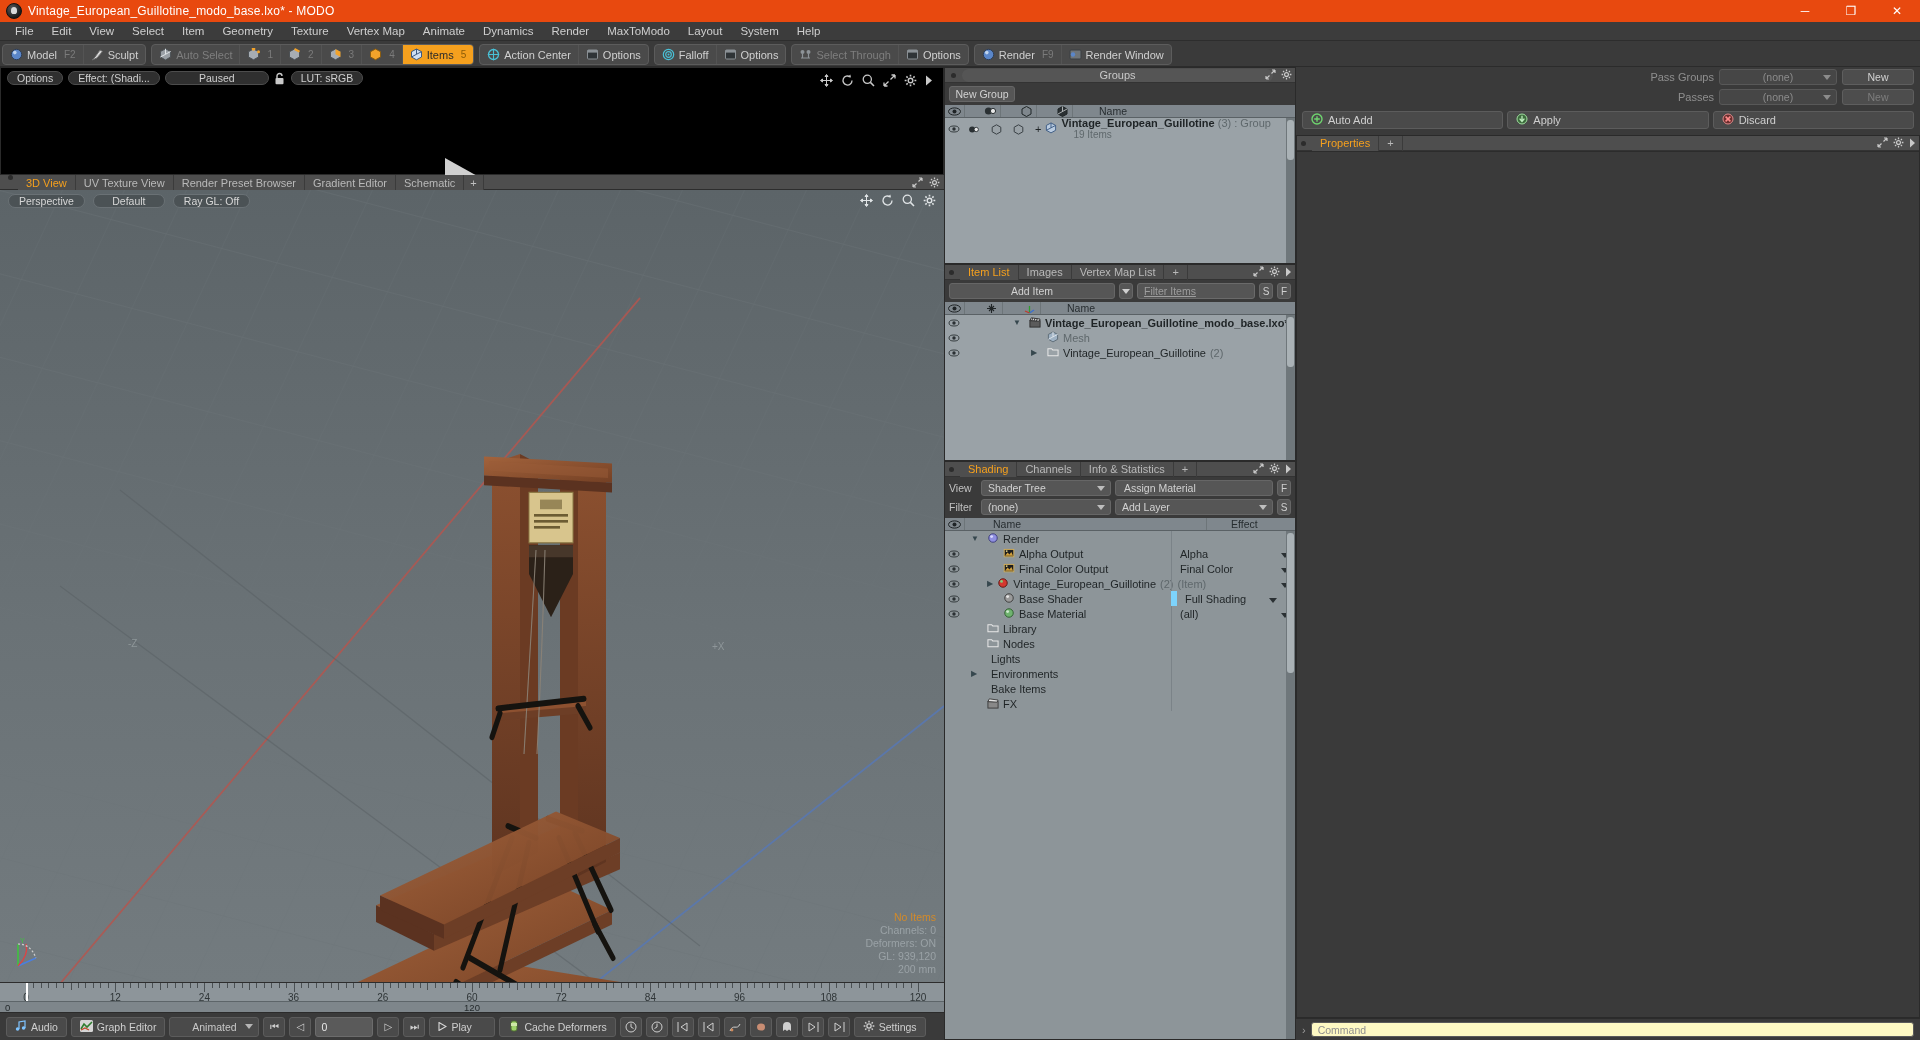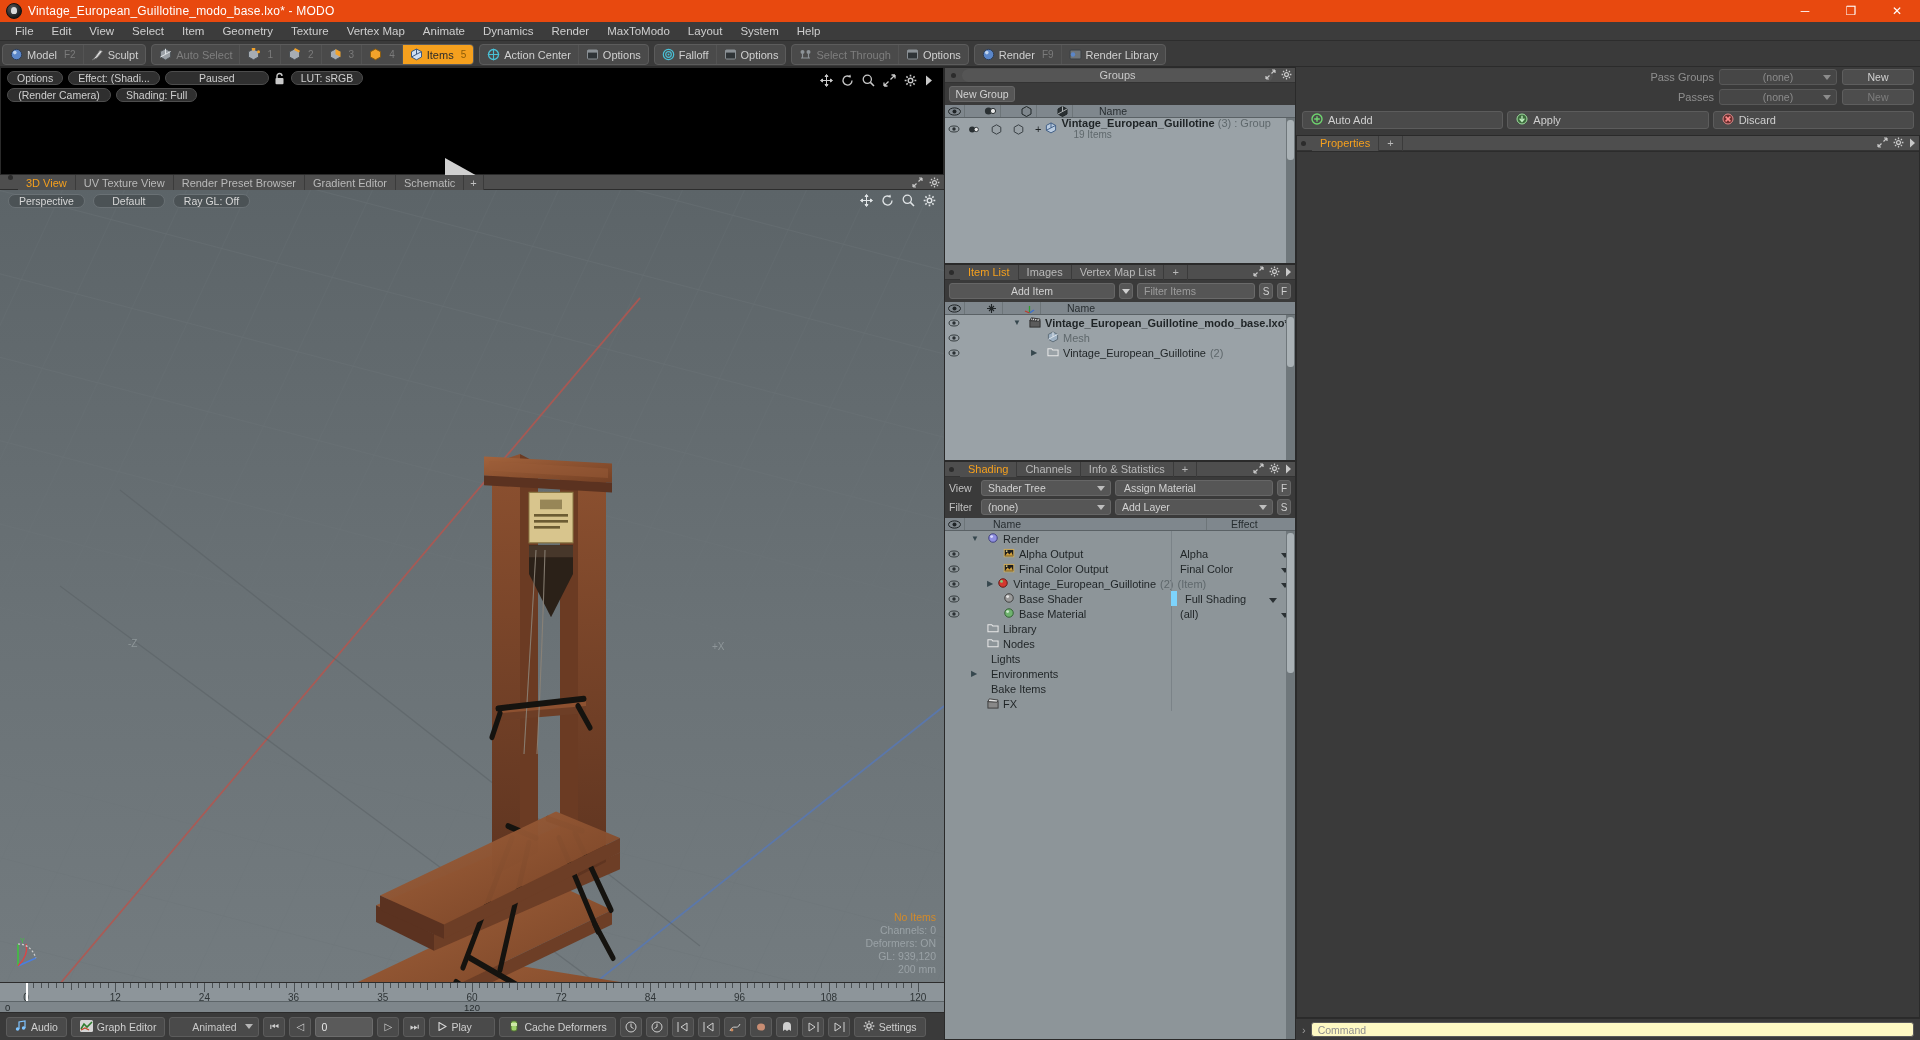--- a/index.html
+++ b/index.html
@@ -178,21 +178,21 @@
   .btn-flat{
     height:16px; background:#565656; border:1px solid #666; border-radius:3px;
     display:flex;align-items:center;justify-content:center; font-size:10.5px; color:#d2d2d2;
     padding:0 8px; white-space:nowrap;
   }
   .btn-flat.lbl{ justify-content:flex-start; }
   .drop{ position:relative; height:16px; background:#565656;border:1px solid #666;border-radius:3px;display:flex;align-items:center;padding:0 16px 0 6px;font-size:10.5px;color:#d2d2d2; }
   .drop .car{ position:absolute; right:5px; border-left:4px solid transparent;border-right:4px solid transparent;border-top:5px solid #bdbdbd; }
   .inp{
     height:16px;background:#555;border:1px solid #6a6a6a;border-radius:3px;
-    display:flex;align-items:center;padding:0 6px;font-size:10.5px;color:#9d9d9d;
+    display:flex;align-items:center;padding:0 6px;font-size:10.5px;color:#9d9d9d;text-decoration:underline;
   }
   .mini-btn{ width:14px;height:16px;background:#565656;border:1px solid #666;border-radius:3px;display:flex;align-items:center;justify-content:center;font-size:10px;color:#cfcfcf; }
 
   .col-hdr{
     height:13px; background:#7f878d; display:flex; align-items:center;
     font-size:10.5px; color:#272d30; border-bottom:1px solid #5a6165;gap:16px;
   }
   .col-hdr .cell{ display:flex;align-items:center;justify-content:center;height:100%;border-right:1px solid #6d7579; }
   .col-hdr .namecell{ flex:1 1 auto; justify-content:flex-start; padding-left:10px; border-right:none; }
 
@@ -385,45 +385,41 @@
               <circle cx="4.8" cy="4.6" r="1.8" fill="#cfe0f5" opacity=".85"></circle>
             </svg></span>
           <span>Render</span>
           <span class="hk">F9</span>
         </div>
         <div class="tb-btn">
           <span class="ico"><svg width="13" height="13" viewBox="0 0 13 13">
               <rect x="1" y="2" width="11" height="9" rx="1" fill="#6f7579" stroke="#3a3f42"></rect>
               <circle cx="4" cy="6.5" r="2.2" fill="#5a86c9"></circle>
             </svg></span>
-          <span>Render Library</span>
+          <span>Render Window</span>
         </div>
       </div>
     </div>
 
   <div class="body">
 
     <div class="leftcol">
 
       <div class="render-pane">
         <div class="rp-row">
           <div class="pill">Options</div>
           <div class="pill">Effect: (Shadi...</div>
           <div class="pill wide">Paused</div>
           <div class="lock-ico">
             <svg width="11" height="13" viewBox="0 0 11 13">
                 <path d="M3 6 V4 a2.5 2.5 0 0 1 5 0" fill="none" stroke="#c9c9c9" stroke-width="1.4"></path>
                 <rect x="1.5" y="6" width="8" height="6.2" rx="1" fill="#c9c9c9"></rect>
               </svg>
           </div>
           <div class="pill">LUT: sRGB</div>
-        </div>
-        <div class="rp-row">
-          <div class="pill wide">(Render Camera)</div>
-          <div class="pill">Shading: Full</div>
         </div>
         <div class="play-tri"></div>
         <div class="rp-tools">
           <span><svg width="13" height="13" viewBox="0 0 13 13">
                 <path d="M6.5 0.5 L8 2.5 H5 Z M6.5 12.5 L5 10.5 H8 Z M0.5 6.5 L2.5 5 V8 Z M12.5 6.5 L10.5 8 V5 Z M6.5 2.5 V10.5 M2.5 6.5 H10.5" fill="#c9c9c9" stroke="#c9c9c9" stroke-width="1"></path>
               </svg></span>
           <span><svg width="13" height="13" viewBox="0 0 13 13">
                 <path d="M11 6.5 A4.5 4.5 0 1 1 9 2.8" fill="none" stroke="#c9c9c9" stroke-width="1.3"></path>
                 <path d="M9.3 0.5 L10 3.5 L7 3" fill="#c9c9c9"></path>
               </svg></span>
@@ -727,21 +723,21 @@
             <div class="tl-tick" style="left: 880.833px; height: 5px;"></div>
             <div class="tl-tick" style="left: 888.267px; height: 5px;"></div>
             <div class="tl-tick" style="left: 895.7px; height: 5px;"></div>
             <div class="tl-tick" style="left: 903.133px; height: 5px;"></div>
             <div class="tl-tick" style="left: 910.567px; height: 5px;"></div>
             <div class="tl-tick" style="left: 918px; height: 9px;"></div>
             <div class="tl-num" style="left: 26px;">0</div>
             <div class="tl-num" style="left: 115.2px;">12</div>
             <div class="tl-num" style="left: 204.4px;">24</div>
             <div class="tl-num" style="left: 293.6px;">36</div>
-            <div class="tl-num" style="left: 382.8px;">35</div>
+            <div class="tl-num" style="left: 382.8px;">26</div>
             <div class="tl-num" style="left: 472px;">60</div>
             <div class="tl-num" style="left: 561.2px;">72</div>
             <div class="tl-num" style="left: 650.4px;">84</div>
             <div class="tl-num" style="left: 739.6px;">96</div>
             <div class="tl-num" style="left: 828.8px;">108</div>
             <div class="tl-num" style="left: 918px;">120</div>
           </div>
         <div class="tl-playhead"></div>
         <div class="tl-range">
           <span style="left:5px">0</span>

